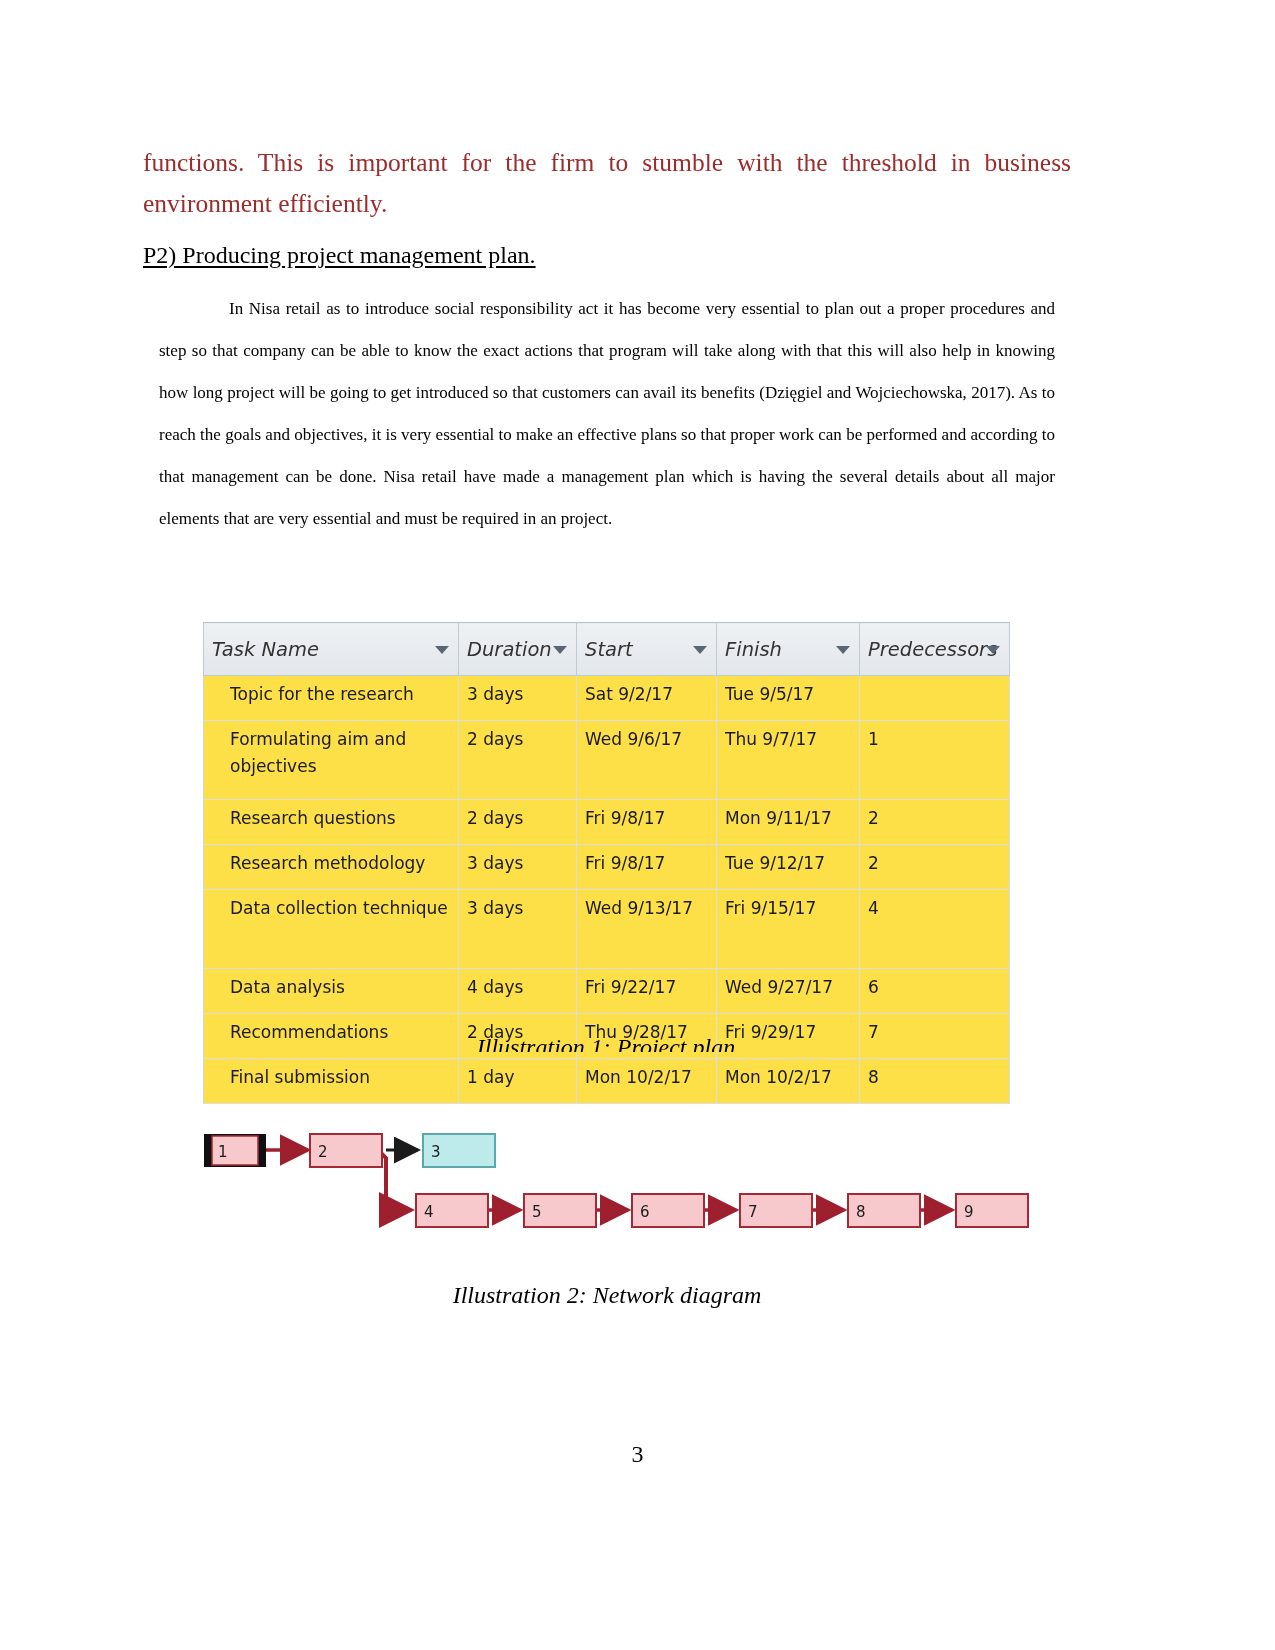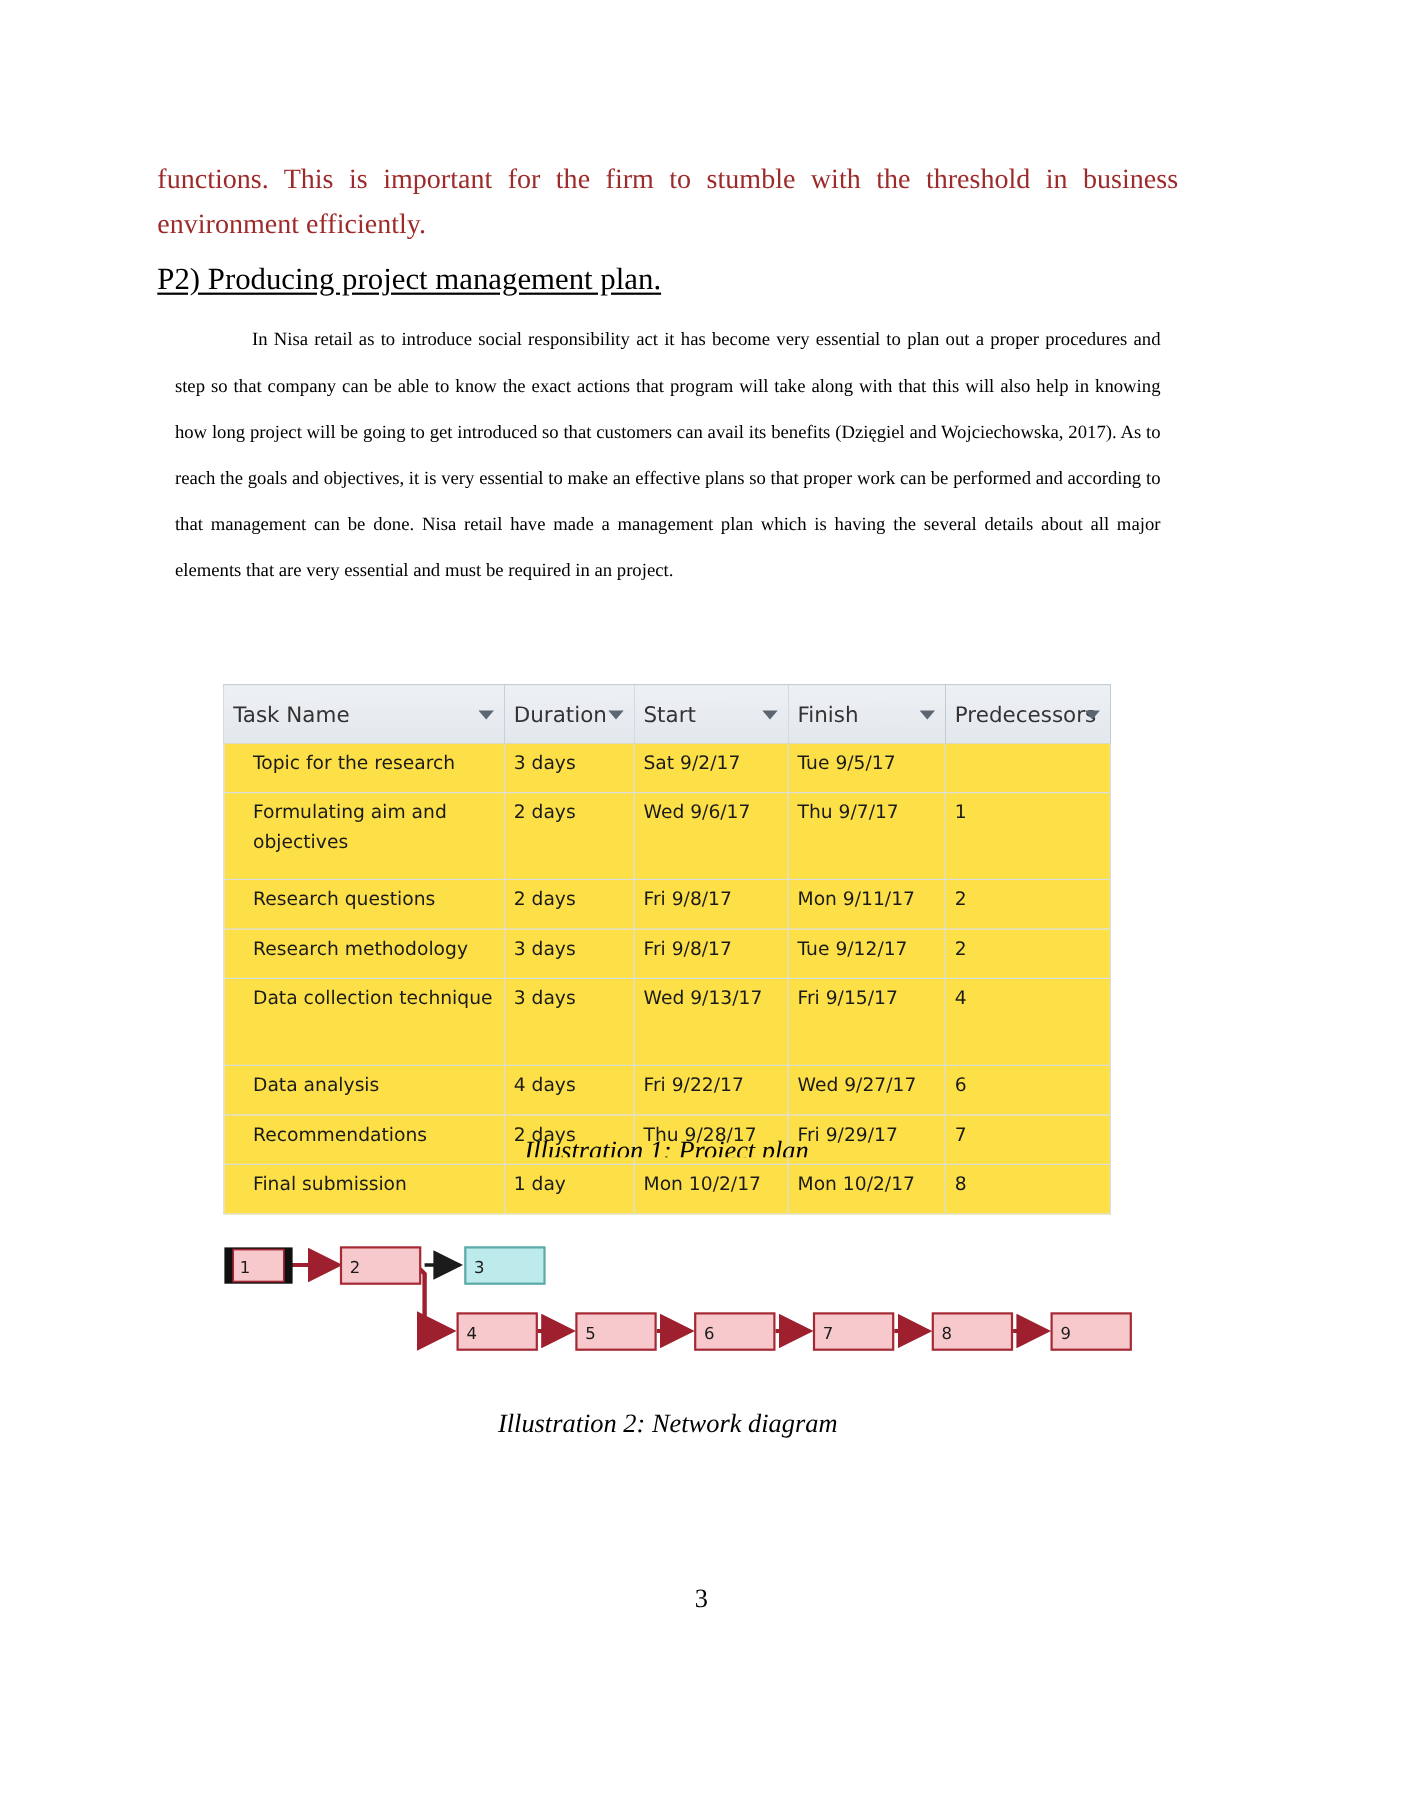--- a/index.html
+++ b/index.html
@@ -33,21 +33,21 @@
   .para-red {
     color: #9e2b2b;
     font-size: 25.5px;
     line-height: 40.5px;
     text-align: justify;
     text-justify: inter-word;
     margin: 10px 0 14px 0;
   }
 
   .heading-underline {
-    font-size: 28px;
+    font-size: 24px;
     line-height: 34px;
     margin: 0 0 4px 0;
     text-decoration: underline;
     text-underline-offset: 3px;
     color: #000;
   }
 
   .para-body {
     font-size: 17px;
     line-height: 42px;
@@ -85,20 +85,21 @@
     border: 1px solid #c2cad2;
     border-top: 1px solid #b9c2cb;
     height: 52px;
     padding: 0 8px;
     text-align: left;
     font-weight: normal;
     font-size: 19.5px;
     color: #333;
     vertical-align: middle;
     position: relative;
+    font-style: italic;
   }
   table.proj thead th .hdr-label {
     display: inline-block;
     vertical-align: middle;
   }
   .filter-arrow {
     position: absolute;
     right: 9px;
     top: 50%;
     margin-top: -3px;

